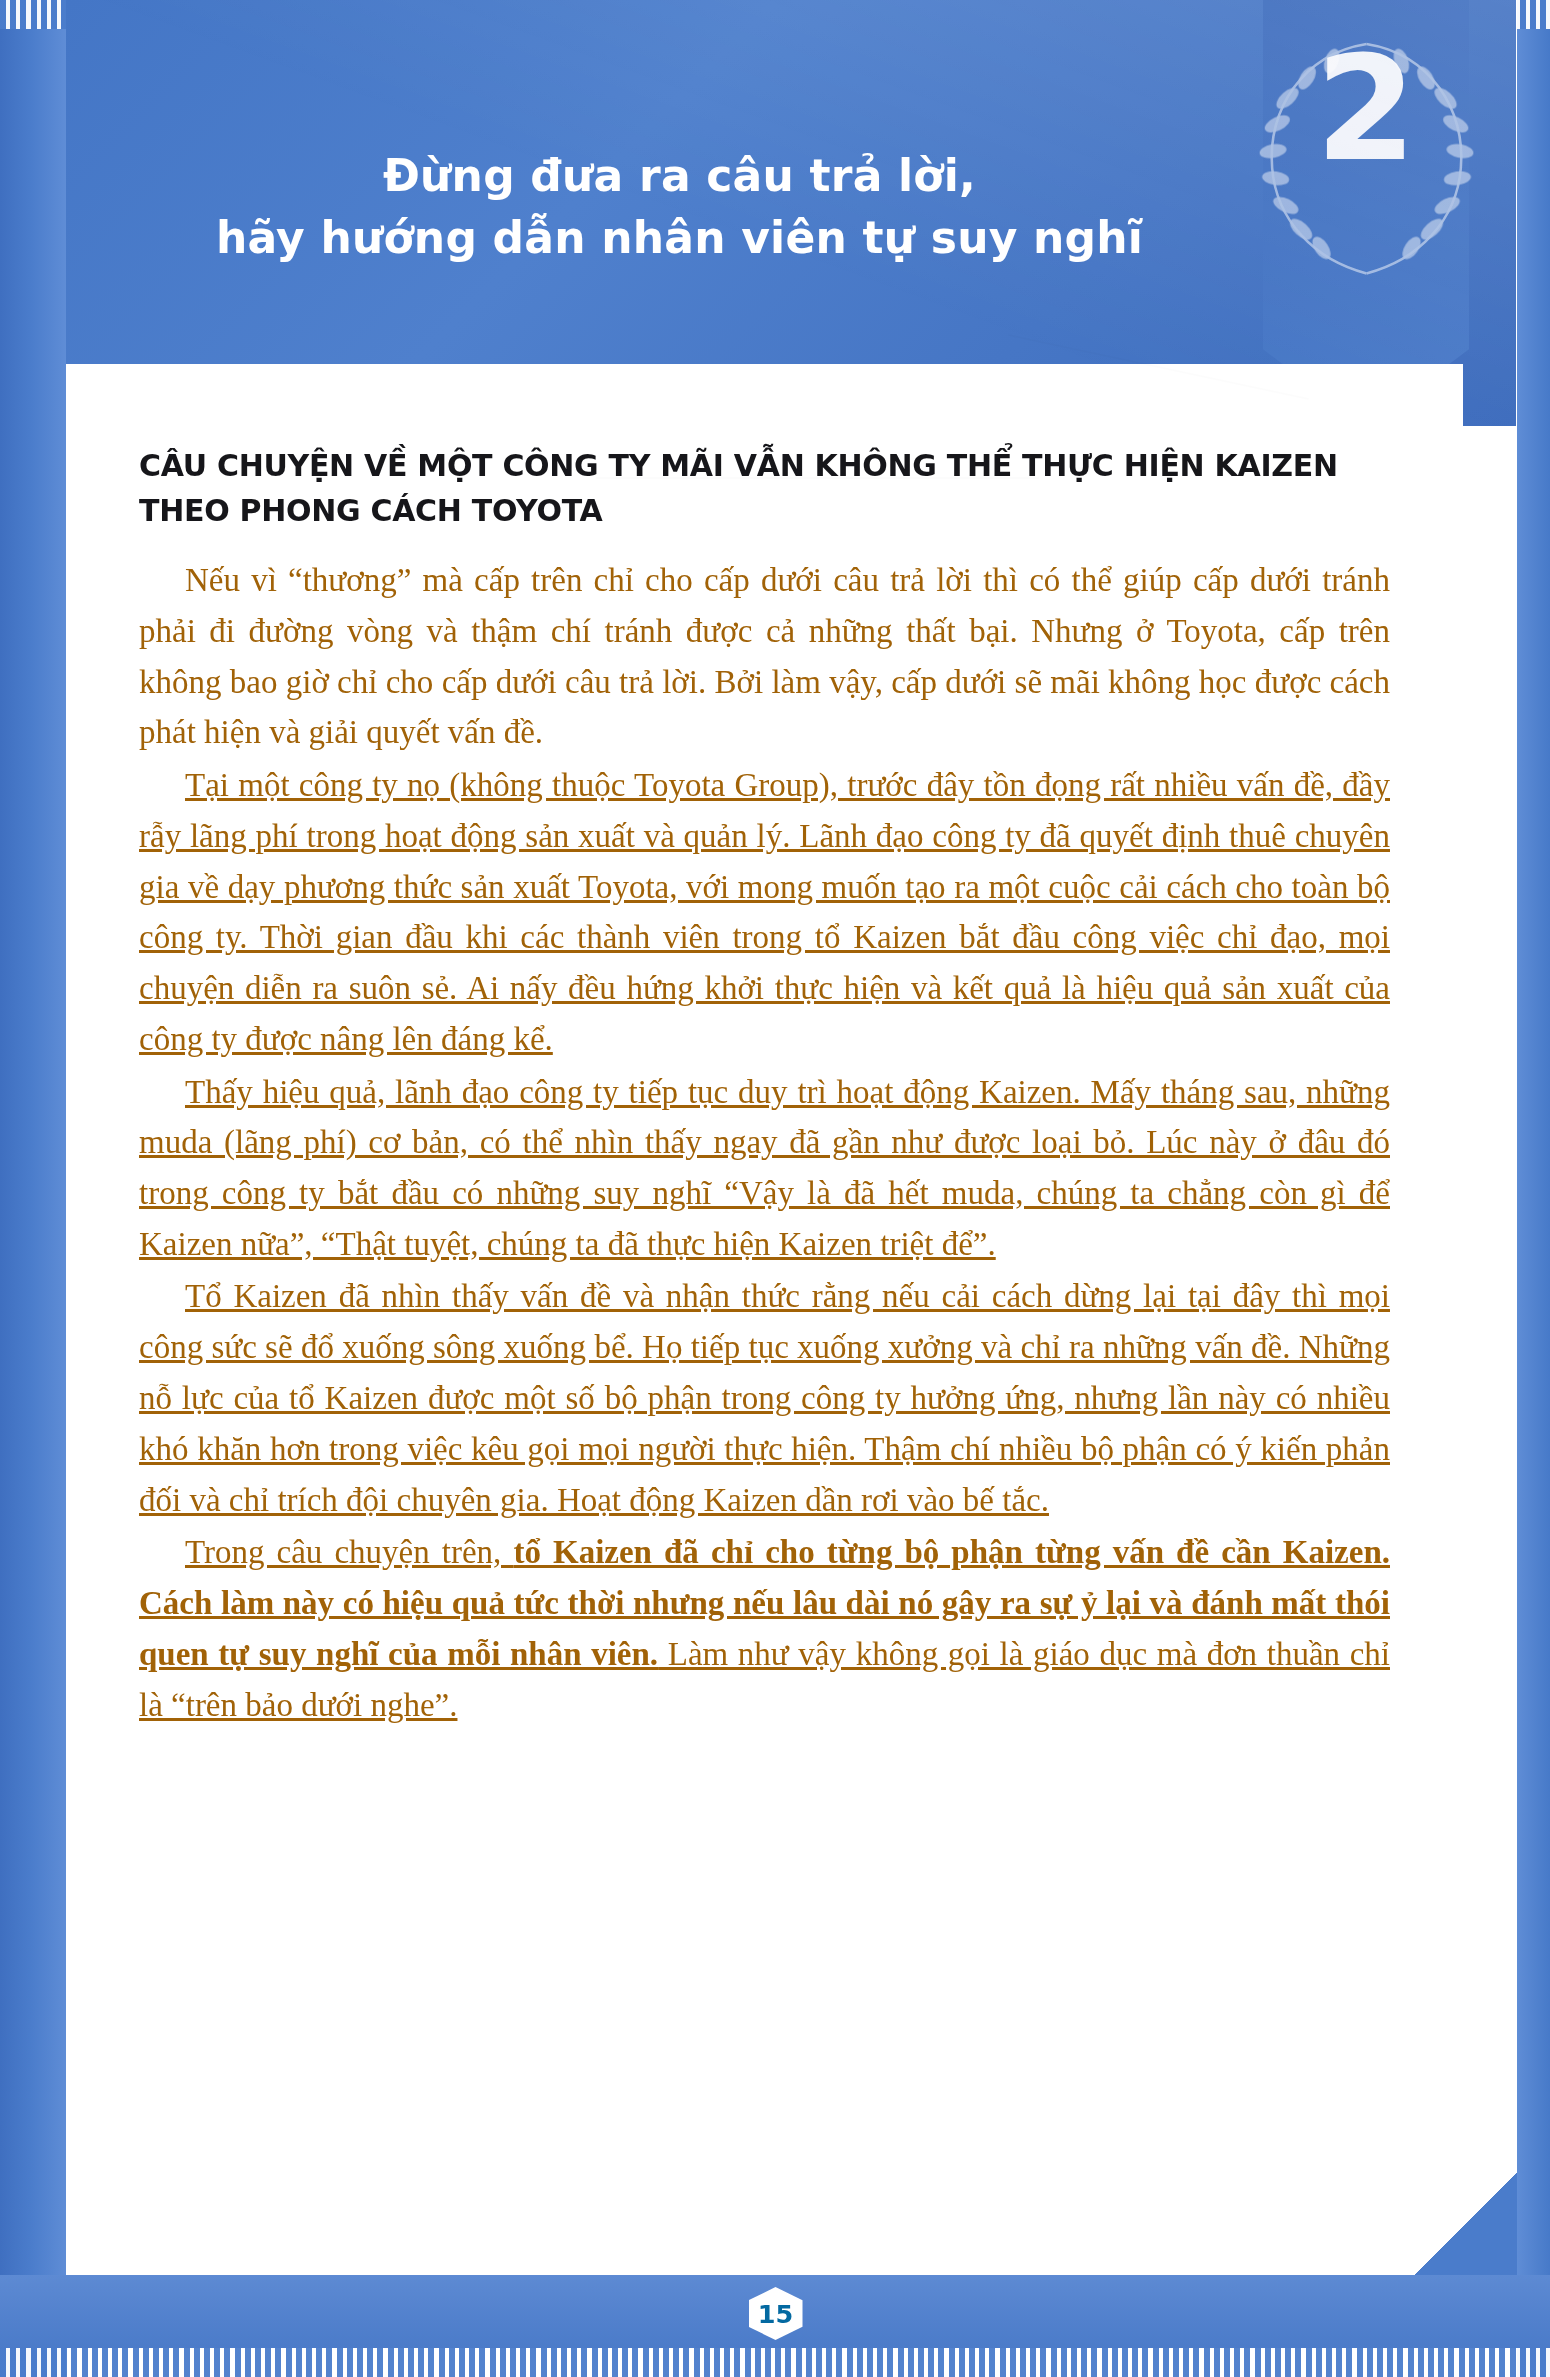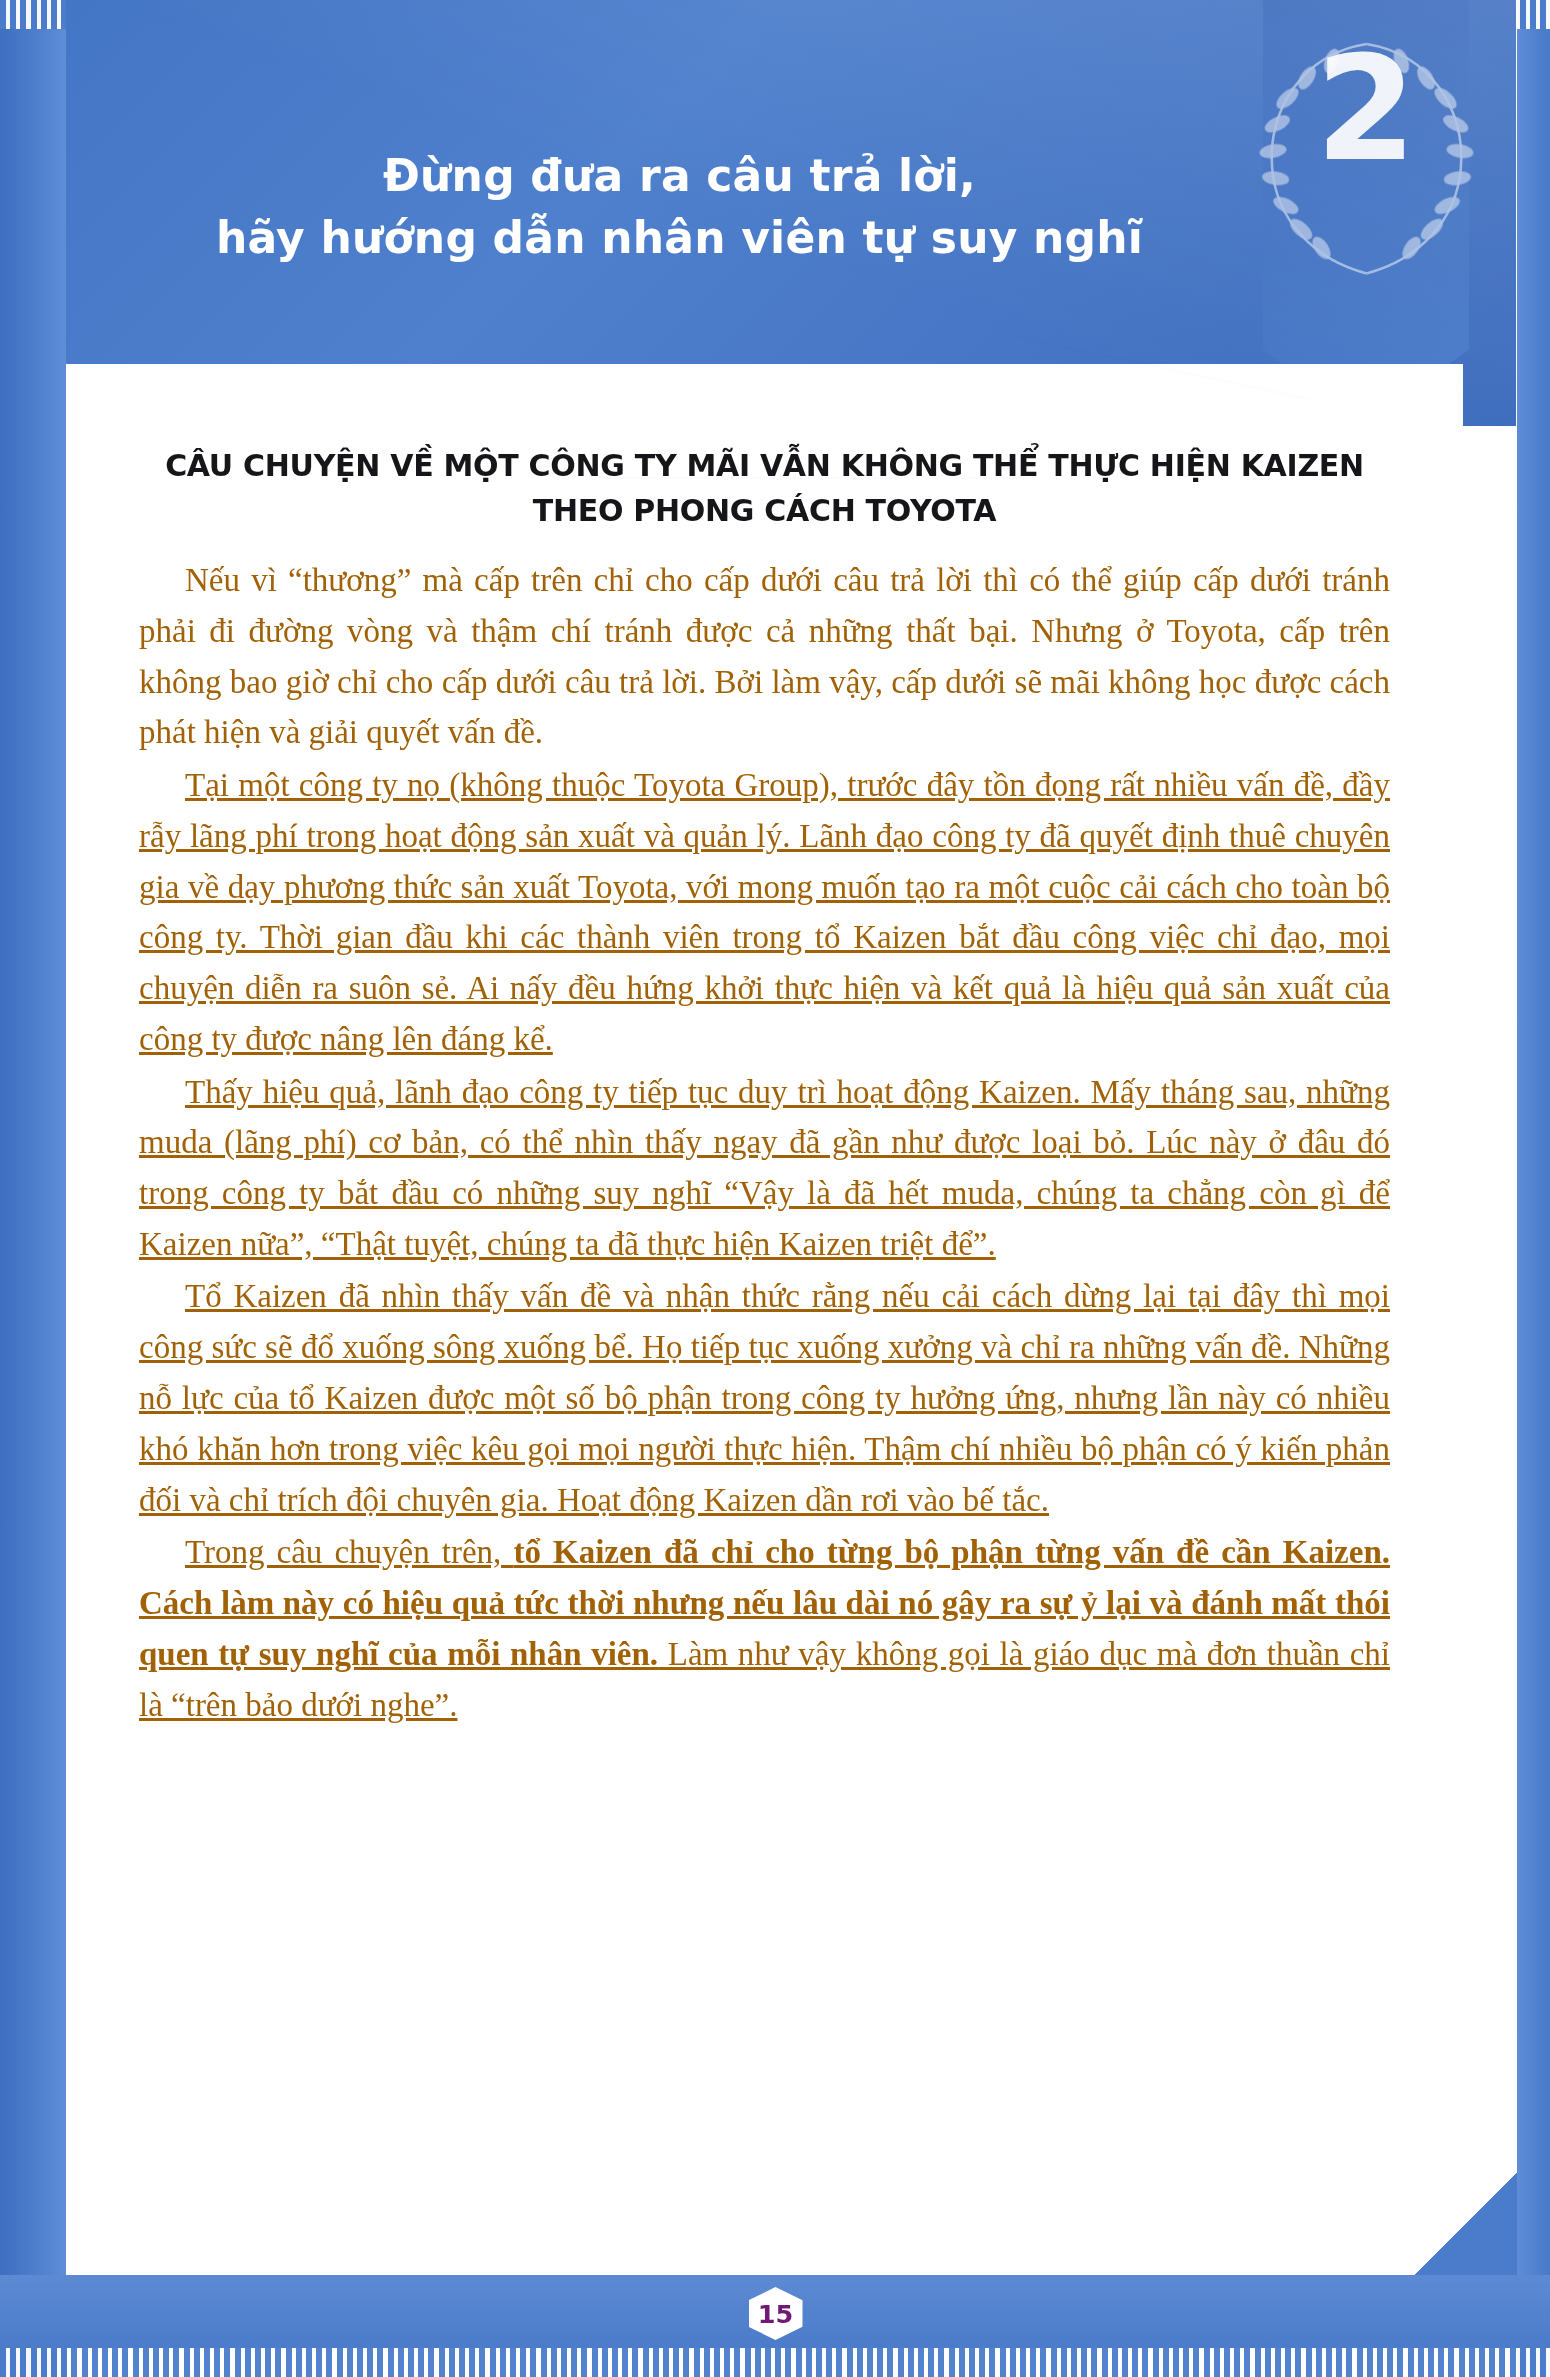--- a/index.html
+++ b/index.html
@@ -138,21 +138,20 @@
   .content {
     position: absolute;
     left: 66px;
     top: 443px;
     width: 1397px;
     padding: 0 73px;
     box-sizing: border-box;
   }
   .story-title {
     margin: 0 0 22px 0;
-    text-align: center;
     font-family: "DejaVu Sans", sans-serif;
     font-weight: 700;
     font-size: 30px;
     line-height: 1.5;
     color: #16161a;
     letter-spacing: -0.3px;
   }
   .story-title .t1, .story-title .t2 { display: block; }
 
   p.para {
@@ -173,21 +172,21 @@
     left: 50%;
     transform: translateX(-50%);
     bottom: 37px;
     width: 54px;
     height: 53px;
     background: #ffffff;
     clip-path: polygon(50% 0%, 100% 25%, 100% 75%, 50% 100%, 0% 75%, 0% 25%);
     display: flex;
     align-items: center;
     justify-content: center;
-    color: #701a75;
+    color: #0369a1;
     font-family: "DejaVu Sans", sans-serif;
     font-weight: 700;
     font-size: 25.5px;
     text-align: right;
   }
 
   
   .streak {
     position: absolute;
     background: rgba(0,0,0,.012);

